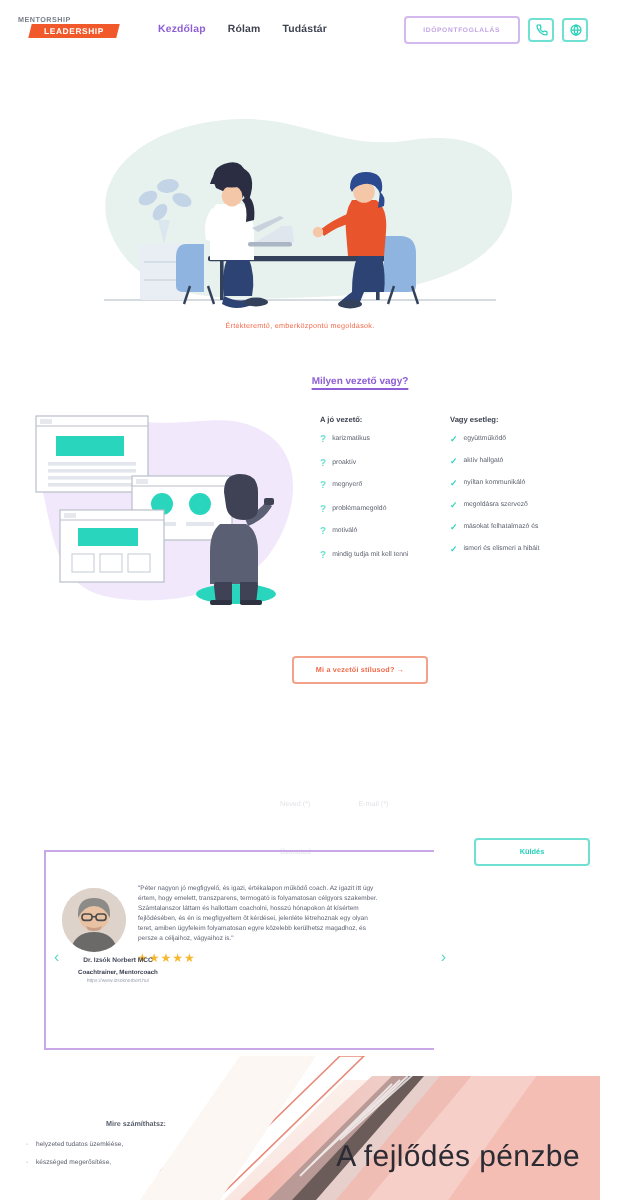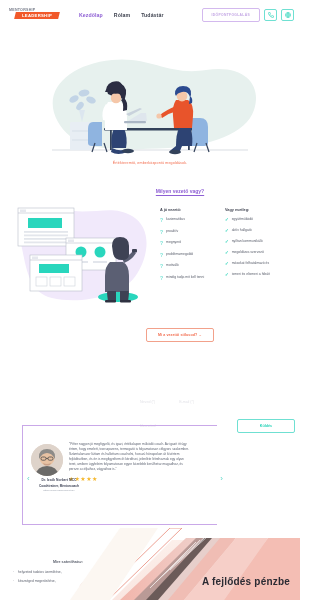--- a/index.html
+++ b/index.html
@@ -113,22 +113,22 @@
   .arrow.right { right:-6px; }
   .thin-top-line { position:absolute; top:425px; left:22px; width:96px; height:1px; background:#c9a8e8; }
 
   
   .bottom { position:absolute; top:528px; left:0; width:300px; height:72px; overflow:hidden; }
   .bot-left { position:absolute; top:32px; left:14px; width:108px; }
   .bot-left h5 { font-size:3.6px; color:#5a5f6c; text-align:center; font-weight:600; margin-bottom:6px; }
   .bot-left li { font-size:3.3px; color:#5a5f6c; list-style:none; margin-bottom:5px; padding-left:4px; position:relative; }
   .bot-left li:before { content:"·"; position:absolute; left:-1px; }
   .bot-title {
-    position:absolute; right:10px; bottom:13px; font-size:10px; color:#2b2b33;
-    font-weight:700; letter-spacing:.2px; white-space:nowrap;
+    position:absolute; right:10px; bottom:13px; font-size:15px; color:#2b2b33;
+    font-weight:400; letter-spacing:.2px; white-space:nowrap;
   }
 </style>
 </head>
 <body>
 
 <div class="page">
 
   <div class="header">
     <div class="logo">
       <div class="l1">MENTORSHIP</div>

